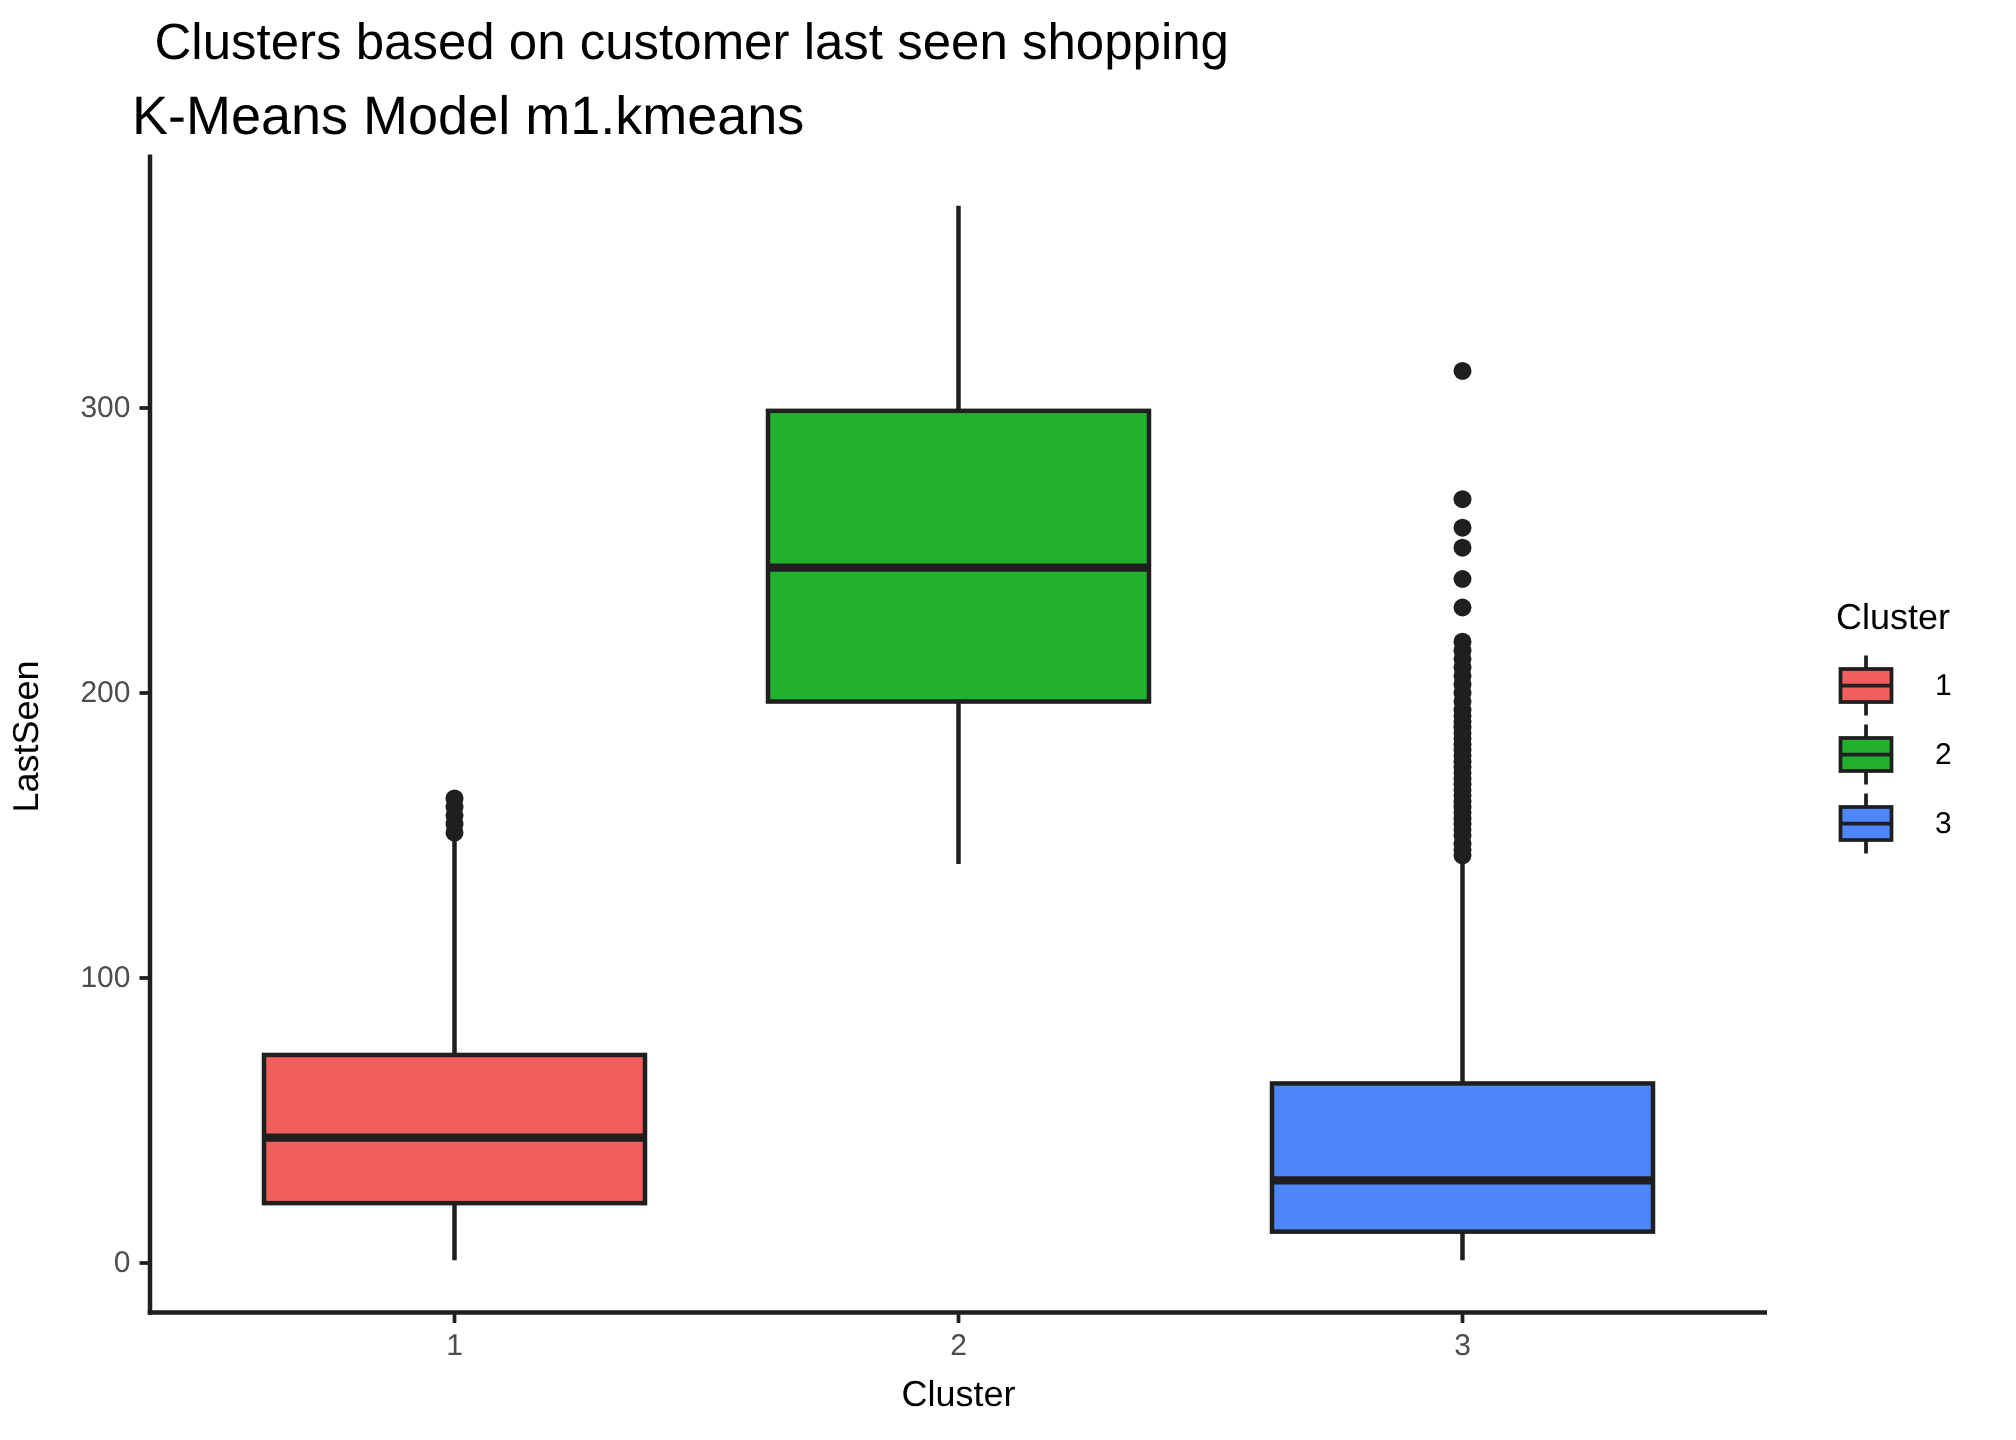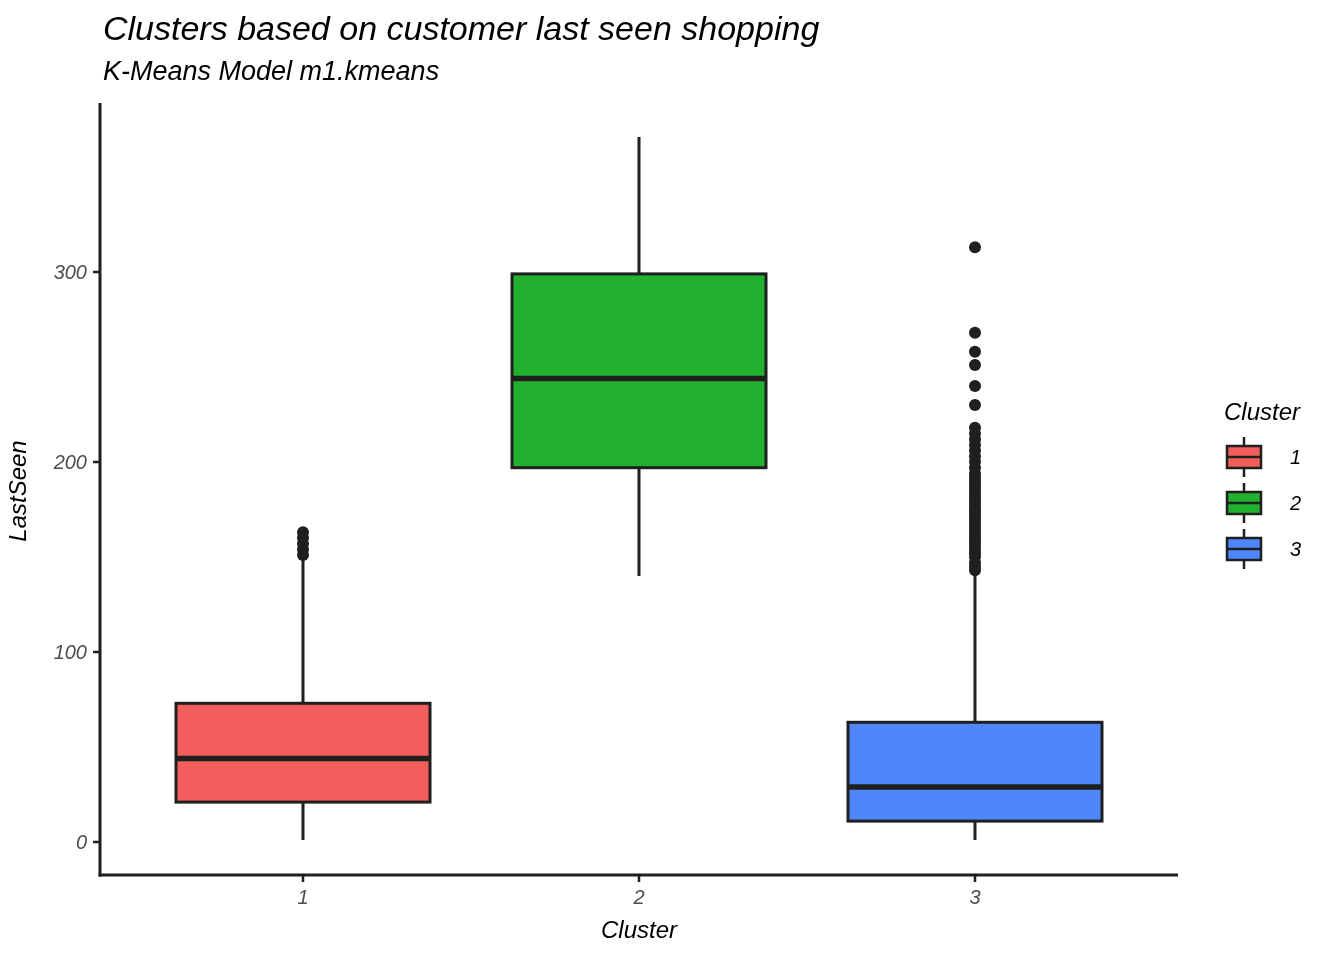--- a/index.html
+++ b/index.html
@@ -1,27 +1,27 @@
 <!DOCTYPE html>
 <html><head>
 <meta charset="utf-8">
 <style>
   html,body{margin:0;padding:0;background:#ffffff;}
   body{
     width:1344px;height:960px;position:relative;overflow:hidden;
     font-family:"Liberation Sans", sans-serif;color:#000;
   }
-  .canvas{position:absolute;inset:0;background:#fff;font-style:italic;}
+  .canvas{position:absolute;inset:0;background:#fff;}
   .chart-title{
     position:absolute;left:103px;top:10px;
     font-size:34px;line-height:1.1;color:#000;white-space:nowrap;
   }
   .chart-subtitle{
-    position:absolute;left:103px;top:57px;
-    font-size:27px;line-height:1.1;color:#000;white-space:nowrap;
+    position:absolute;left:88px;top:57px;
+    font-size:36px;line-height:1.1;color:#000;white-space:nowrap;
   }
   #chart-svg{position:absolute;left:0;top:0;}
   .ylab{
     position:absolute;left:-62px;top:477px;width:160px;text-align:center;
     transform:rotate(-90deg);transform-origin:center center;
     font-size:24px;color:#000;
   }
   .xlab{
     position:absolute;left:539px;top:916px;width:200px;text-align:center;
     font-size:24px;color:#000;

